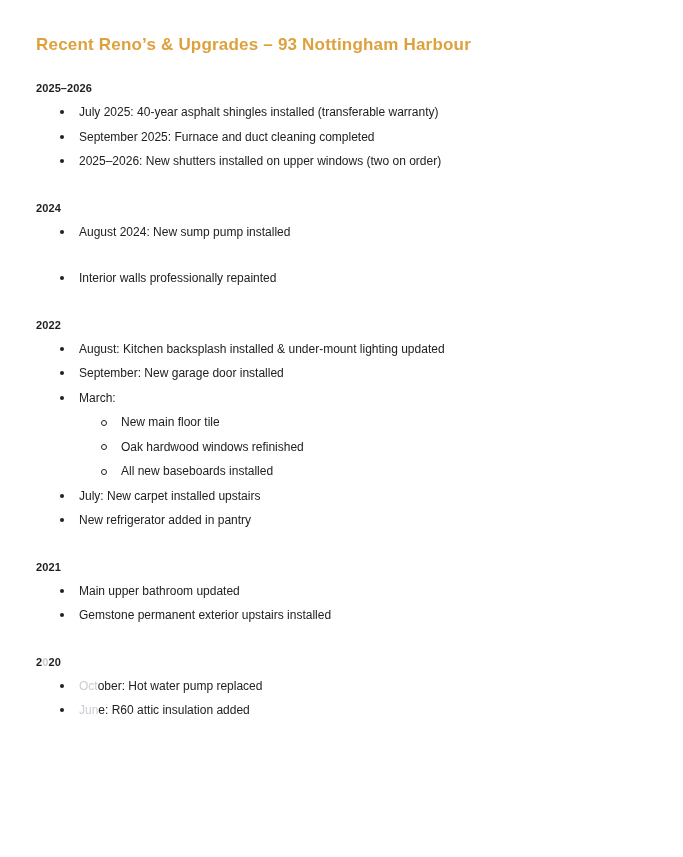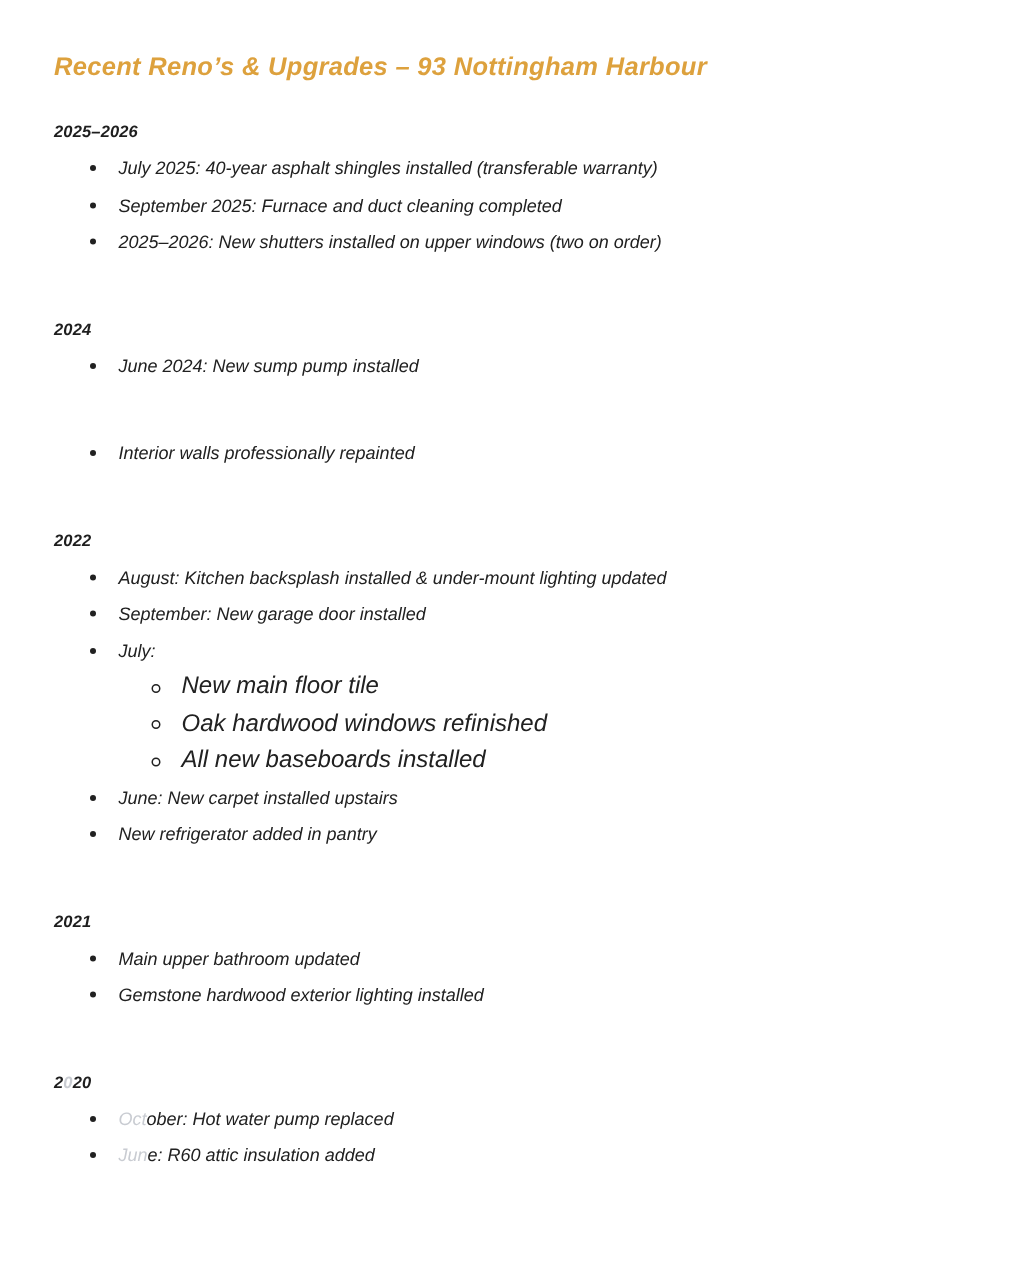--- a/index.html
+++ b/index.html
@@ -12,32 +12,32 @@
   * { box-sizing: border-box; }
   html, body { margin: 0; padding: 0; }
   body {
     width: 683px;
     height: 857px;
     background: var(--page-bg);
     font-family: "Liberation Sans", sans-serif;
     color: var(--body-color);
     overflow: hidden;
   }
-  .doc { padding: 33px 30px 0 36px; font-style: italic; }
+  .doc { padding: 33px 30px 0 36px; }
 
   .doc-title {
     margin: 0 0 19px 0;
     font-size: 17px;
     line-height: 24px;
     font-weight: 700;
     letter-spacing: 0.2px;
     color: var(--title-color);
   }
 
-  .section { margin-top: 34px; }
+  .section { margin-top: 22px; }
 
   .section-heading {
     margin: 0;
     font-size: 11px;
     line-height: 24px;
     font-weight: 700;
     letter-spacing: 0.1px;
     color: var(--heading-color);
   }
 
@@ -57,21 +57,21 @@
     top: 10px;
     width: 4px;
     height: 4px;
     border-radius: 50%;
     background: var(--body-color);
   }
 
   .subitem {
     position: relative;
     padding-left: 42px;
-    font-size: 16px;
+    font-size: 12px;
     line-height: 24.5px;
     color: var(--body-color);
   }
   .subitem::before {
     content: "";
     position: absolute;
     left: 22px;
     top: 9.5px;
     width: 4px;
     height: 4px;
@@ -94,53 +94,53 @@
     <ul class="l1">
       <li class="item"><span>July 2025: 40-year asphalt shingles installed (transferable warranty)</span></li>
       <li class="item"><span>September 2025: Furnace and duct cleaning completed</span></li>
       <li class="item"><span>2025–2026: New shutters installed on upper windows (two on order)</span></li>
     </ul>
   </section>
 
   <section class="section">
     <h2 class="section-heading">2024</h2>
     <ul class="l1">
-      <li class="item"><span>June 2024: New sump pump installed</span></li>
+      <li class="item"><span>August 2024: New sump pump installed</span></li>
     </ul>
   </section>
 
   <section class="section">
     <ul class="l1">
       <li class="item"><span>Interior walls professionally repainted</span></li>
     </ul>
   </section>
 
   <section class="section">
     <h2 class="section-heading">2022</h2>
     <ul class="l1">
       <li class="item"><span>August: Kitchen backsplash installed &amp; under-mount lighting updated</span></li>
       <li class="item"><span>September: New garage door installed</span></li>
       <li class="item">
-        <span>July:</span>
+        <span>March:</span>
         <ul class="l2">
           <li class="subitem"><span>New main floor tile</span></li>
           <li class="subitem"><span>Oak hardwood windows refinished</span></li>
           <li class="subitem"><span>All new baseboards installed</span></li>
         </ul>
       </li>
-      <li class="item"><span>June: New carpet installed upstairs</span></li>
+      <li class="item"><span>July: New carpet installed upstairs</span></li>
       <li class="item"><span>New refrigerator added in pantry</span></li>
     </ul>
   </section>
 
   <section class="section">
     <h2 class="section-heading">2021</h2>
     <ul class="l1">
       <li class="item"><span>Main upper bathroom updated</span></li>
-      <li class="item"><span>Gemstone hardwood exterior lighting installed</span></li>
+      <li class="item"><span>Gemstone permanent exterior upstairs installed</span></li>
     </ul>
   </section>
 
   <section class="section">
     <h2 class="section-heading"><span>2</span><span class="faded">0</span><span>20</span></h2>
     <ul class="l1">
       <li class="item"><span class="faded">Oct</span><span>ober: Hot water pump replaced</span></li>
       <li class="item"><span class="faded">Jun</span><span>e: R60 attic insulation added</span></li>
     </ul>
   </section>

